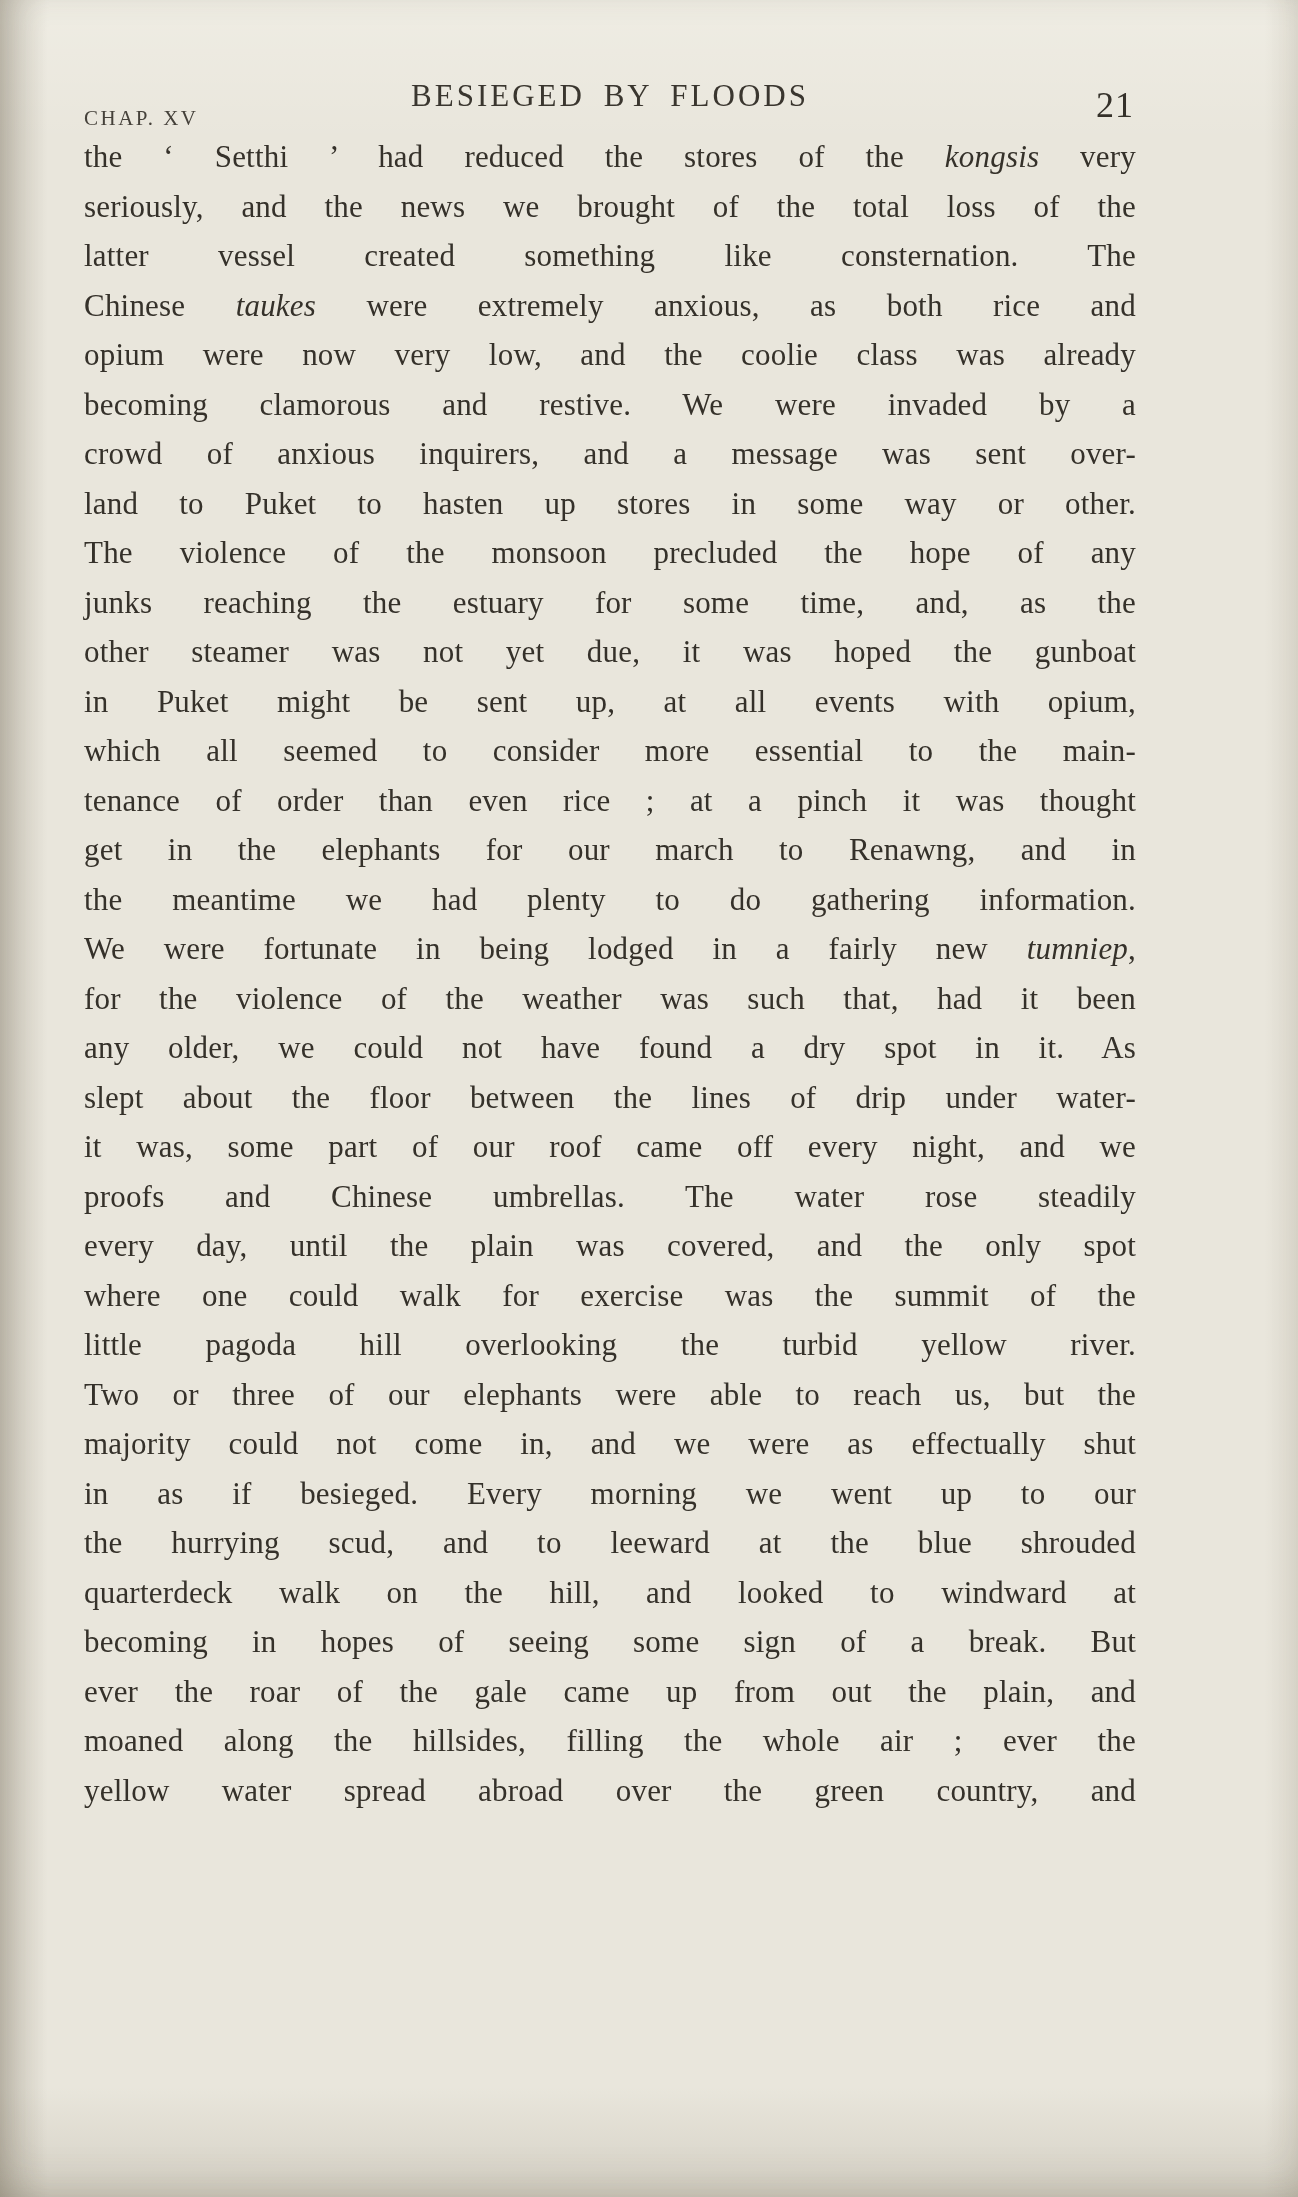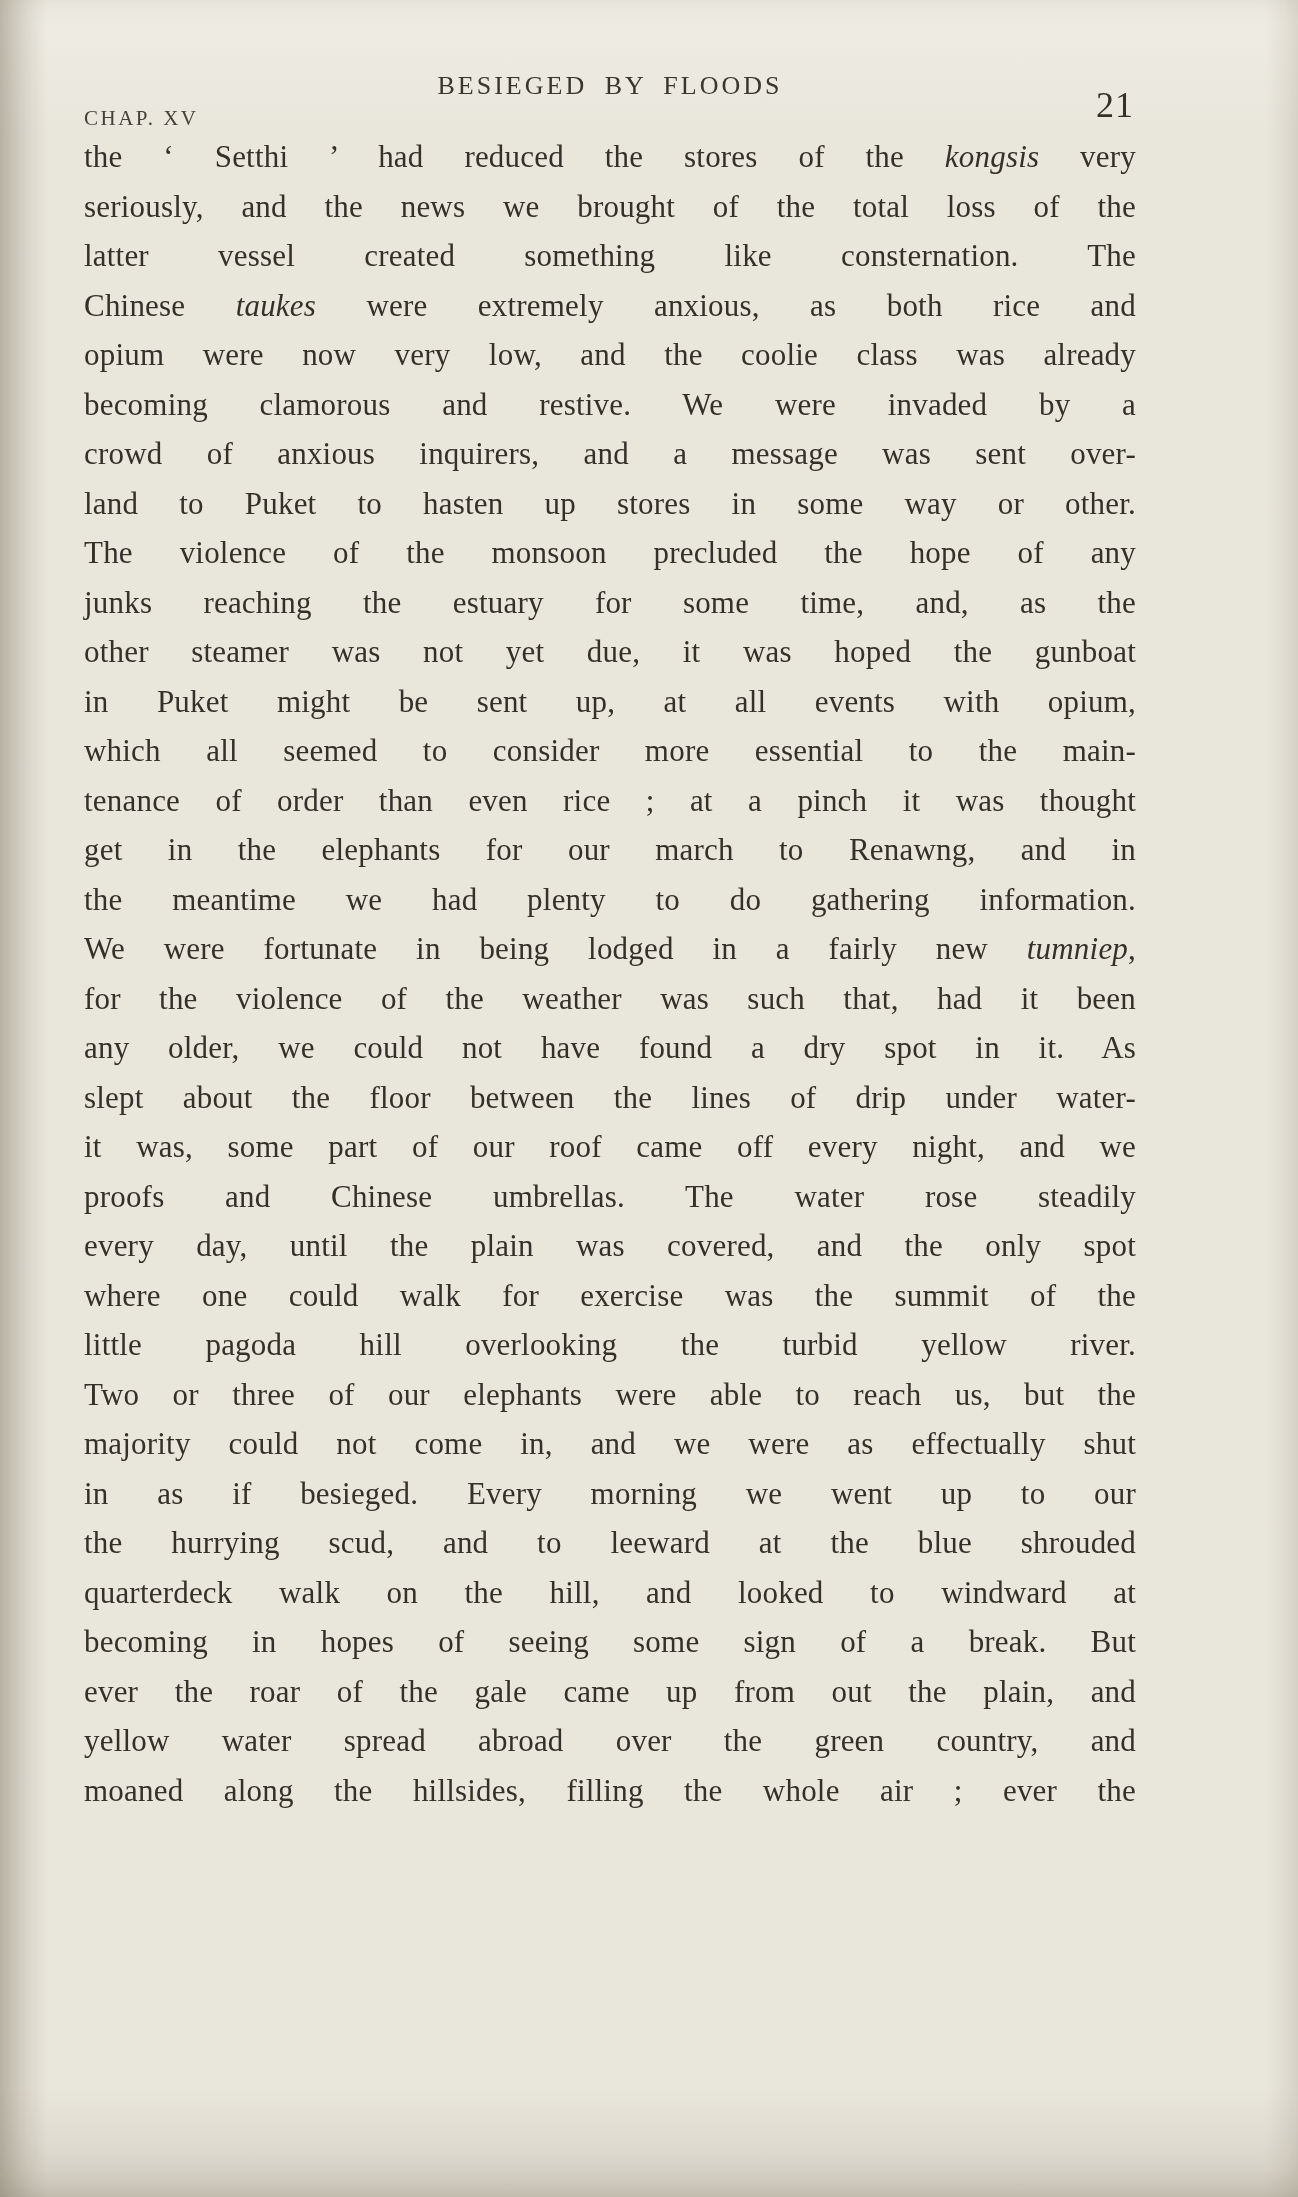--- a/index.html
+++ b/index.html
@@ -46,22 +46,22 @@
     top: 12px;
     font-size: 21px;
     letter-spacing: 2.5px;
     color: var(--ink-soft);
     margin-top: 28px;
   }
   .running-title {
     position: absolute;
     left: 50%;
     transform: translateX(-50%);
-    top: 5px;
-    font-size: 26px;
+    top: 12px;
+    font-size: 31px;
     letter-spacing: 3px;
     word-spacing: 8px;
     white-space: nowrap;
     color: #3a362f;
   }
   .pagenum {
     position: absolute;
     right: 2px;
     top: 18px;
     font-size: 36px;
@@ -119,16 +119,16 @@
       <div class="line"><span>every day, until the plain was covered, and the only spot</span></div>
       <div class="line"><span>where one could walk for exercise was the summit of the</span></div>
       <div class="line"><span>little pagoda hill overlooking the turbid yellow river.</span></div>
       <div class="line"><span>Two or three of our elephants were able to reach us, but the</span></div>
       <div class="line"><span>majority could not come in, and we were as effectually shut</span></div>
       <div class="line"><span>in as if besieged. Every morning we went up to our</span></div>
       <div class="line"><span>the hurrying scud, and to leeward at the blue shrouded</span></div>
       <div class="line"><span>quarterdeck walk on the hill, and looked to windward at</span></div>
       <div class="line"><span>becoming in hopes of seeing some sign of a break. But</span></div>
       <div class="line"><span>ever the roar of the gale came up from out the plain, and</span></div>
+      <div class="line"><span>moaned along the hillsides, filling the whole air ; ever the</span></div>
       <div class="line"><span>yellow water spread abroad over the green country, and</span></div>
-      <div class="line"><span>moaned along the hillsides, filling the whole air ; ever the</span></div>
     </div>
 </div>
 
 </body></html>

